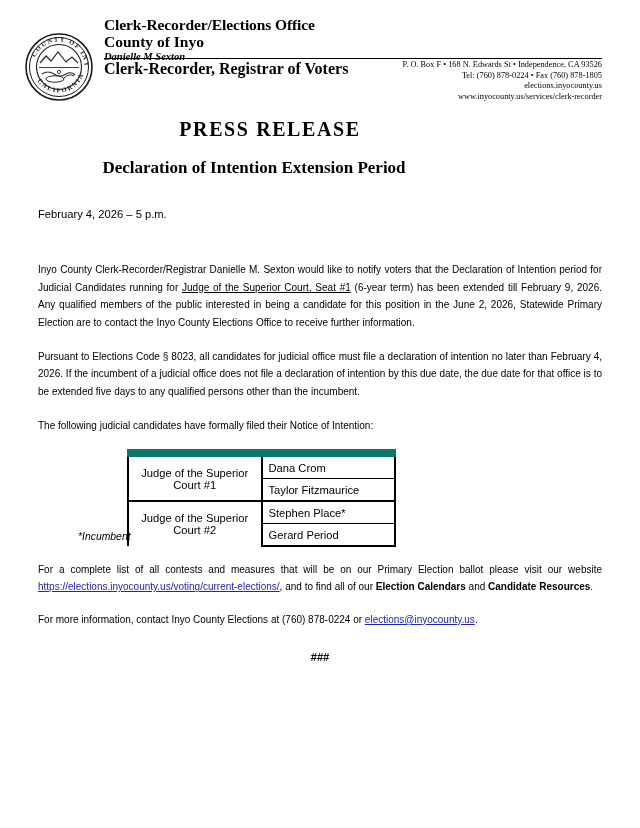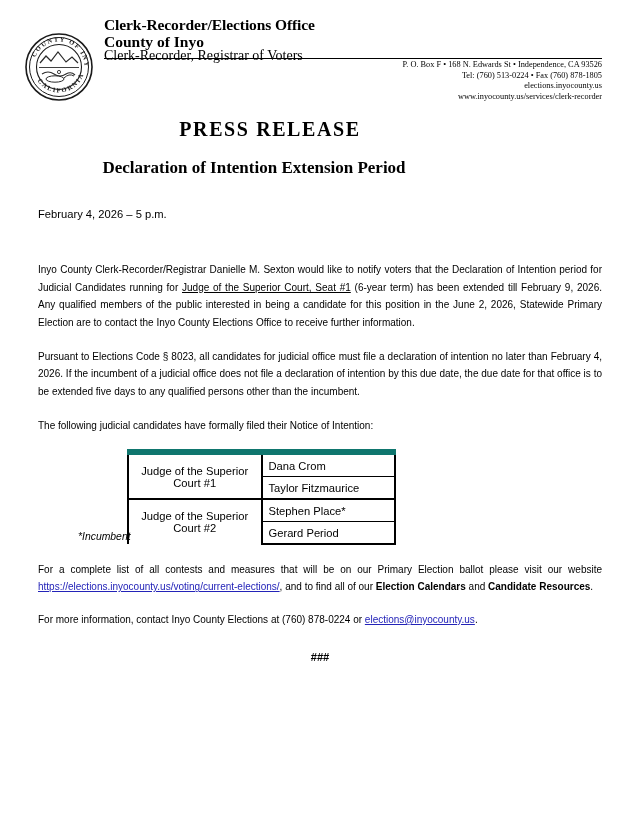--- a/index.html
+++ b/index.html
@@ -66,22 +66,22 @@
     font-family: "Liberation Serif", serif;
     font-weight: bold;
     font-style: italic;
     font-size: 10.5px;
     line-height: 12px;
     margin-top: 1px;
     white-space: nowrap;
   }
   .official-title {
     font-family: "Liberation Serif", serif;
-    font-weight: normal;
-    font-size: 14px;
+    font-weight: bold;
+    font-size: 16px;
     line-height: 12px;
     white-space: nowrap;
   }
 
   .head-rule {
     position: absolute;
     left: 104px;
     top: 44px;
     width: 498px;
     height: 0;
@@ -175,21 +175,21 @@
   td.office {
     text-align: center;
     border-left: 2px solid #000;
     border-right: 2px solid #000;
   }
   td.name {
     text-align: left;
     border-right: 2px solid #000;
     border-left: 1px solid #000;
   }
-  tr.top td { border-top: 6px solid #0f766e; }
+  tr.top td { border-top: 8px solid #0f766e; }
   tr.mid-split td { border-top: 2px solid #000; }
   tr.thin td.name { border-top: 1px solid #000; }
   tr.bottom-edge td { border-bottom: 2px solid #000; }
 
   .incumbent-note {
     position: absolute;
     left: 78px;
     top: 531px;
     font-size: 10.4px;
     font-style: italic;
@@ -231,28 +231,29 @@
         </text>
         <text font-family="Liberation Serif, serif" font-size="6.6" font-weight="bold" fill="#1a1a1a" letter-spacing="1.6">
           <textPath href="#sealBot" startOffset="18%">CALIFORNIA</textPath>
         </text>
       </svg>
     </div>
 
     <div class="org-block">
       <div class="org-line1">Clerk-Recorder/Elections Office</div>
       <div class="org-line2">County of Inyo</div>
+      <div class="official-name">Danielle M Sexton</div>
       <div class="official-title">Clerk-Recorder, Registrar of Voters</div>
     </div>
 
     <div class="head-rule"></div>
 
     <div class="contact-block">
       <div>P. O. Box F • 168 N. Edwards St  • Independence, CA 93526</div>
-      <div>Tel: (760) 513-0224 • Fax (760) 878-1805</div>
+      <div>Tel: (760) 878-0224 • Fax (760) 878-1805</div>
       <div>elections.inyocounty.us</div>
       <div>www.inyocounty.us/services/clerk-recorder</div>
     </div>
   </div>
 
   <div class="press-release-title">PRESS RELEASE</div>
   <div class="subtitle">Declaration of Intention Extension Period</div>
 
   <div class="body-area">
 

